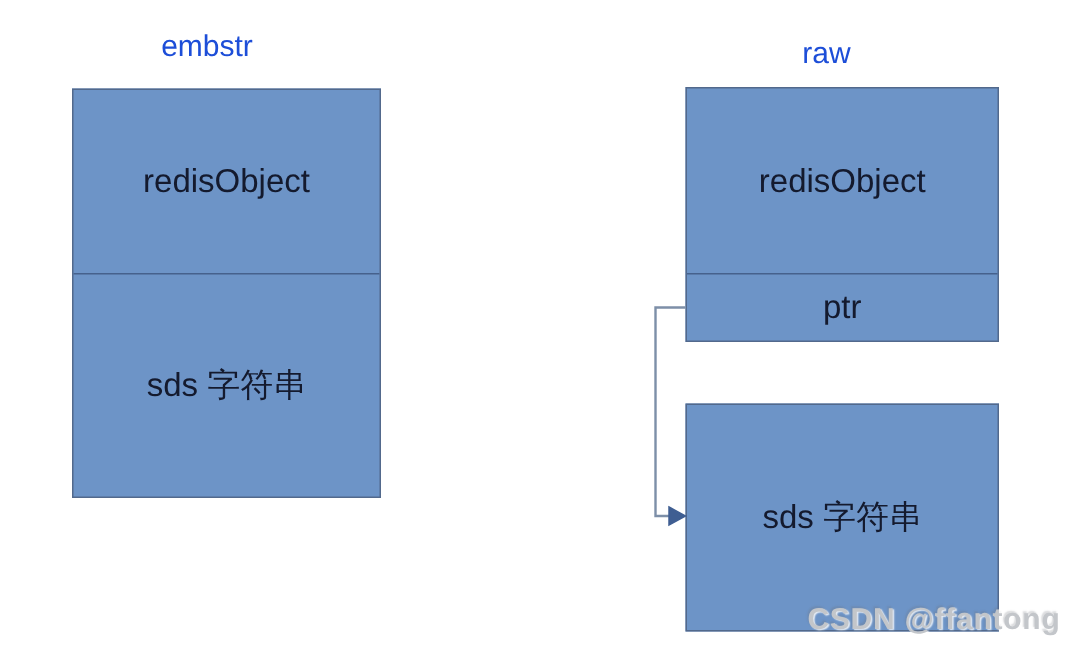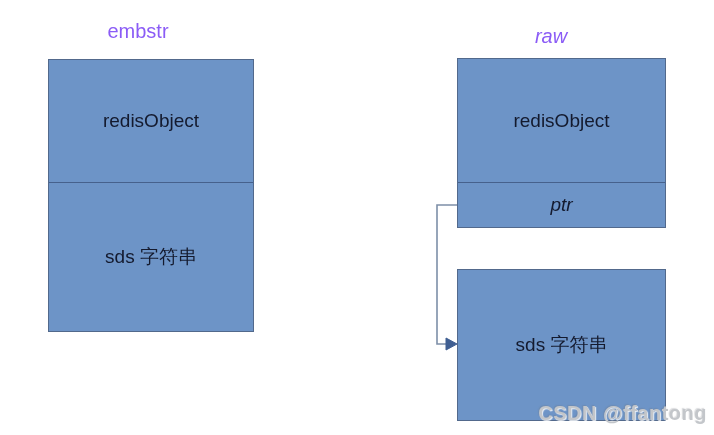--- a/index.html
+++ b/index.html
@@ -8,50 +8,50 @@
     width: 714px;
     height: 435px;
     background: #ffffff;
     overflow: hidden;
     font-family: "Liberation Sans", sans-serif;
   }
   .shape-label {
     position: absolute;
     text-align: center;
     font-size: 20px;
-    color: #8b5cf6;
+    color: #1d4ed8;
     line-height: 1.2;
   }
   .embstr-label { left: 48px;  top: 19px; width: 180px; }
-  .raw-label    { left: 457px; top: 24px; width: 188px; font-style: italic; }
+  .raw-label    { left: 457px; top: 24px; width: 188px; }
 
   .box {
     position: absolute;
     background: var(--box-fill, #6d94c7);
     border: 1.6px solid var(--box-border, #52698c);
     box-sizing: border-box;
     display: flex;
     flex-direction: column;
   }
   .embstr-box { left: 48px;  top: 59px;  width: 206px; height: 273px; }
   .raw-box    { left: 457px; top: 58px;  width: 209px; height: 170px; }
   .sds-box    { left: 457px; top: 269px; width: 209px; height: 152px; }
 
   .section {
     display: flex;
     align-items: center;
     justify-content: center;
-    font-size: 19px;
+    font-size: 22px;
     color: var(--text, #141a2e);
     box-sizing: border-box;
   }
   .embstr-box .sec-top    { height: 123px; border-bottom: 1px solid var(--divider, #46618c); }
   .embstr-box .sec-bottom { flex: 1; }
   .raw-box .sec-top       { height: 124px; border-bottom: 1px solid var(--divider, #46618c); }
-  .raw-box .sec-bottom    { flex: 1; font-style: italic; }
+  .raw-box .sec-bottom    { flex: 1; }
   .sds-box .sec-full      { height: 100%; }
 
   svg.connector {
     position: absolute;
     left: 0; top: 0;
     width: 714px; height: 435px;
     pointer-events: none;
   }
   svg.connector polyline {
     fill: none;

